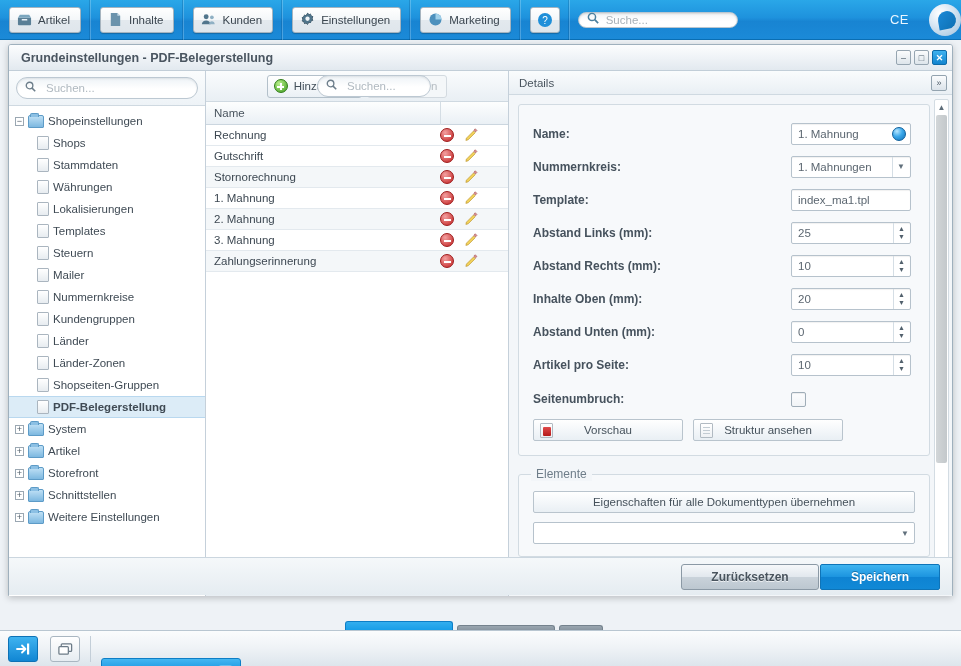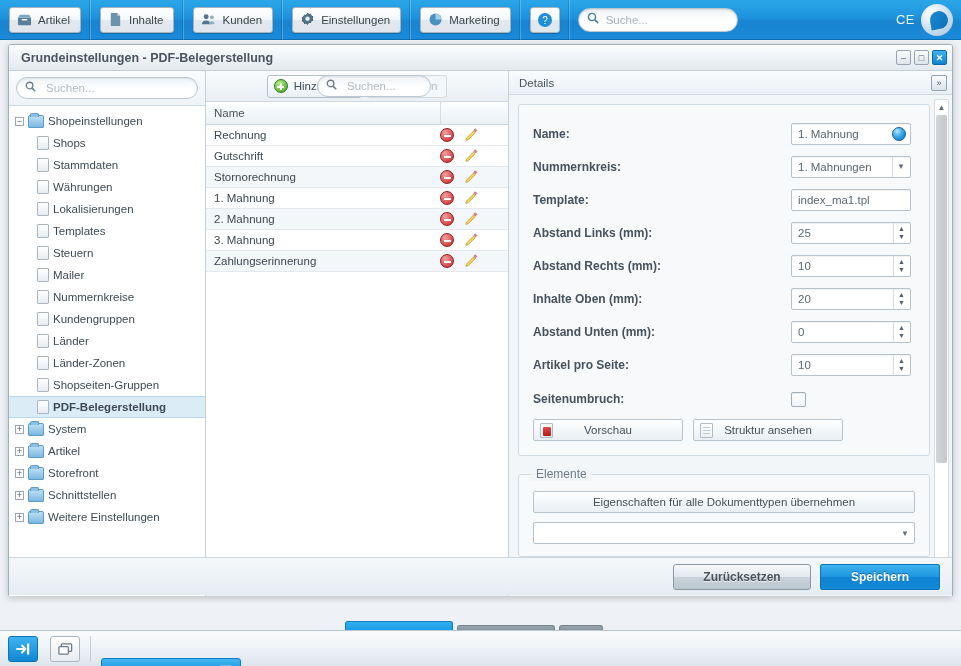--- a/index.html
+++ b/index.html
@@ -31,34 +31,34 @@
     height: 26px; padding: 0 10px 0 7px;
     border: 1px solid #a6b4bf; border-radius: 3px;
     background: linear-gradient(to bottom, #ffffff 0%, #f4f7f9 48%, #e3e9ee 52%, #dfe6ec 100%);
     color: #3b4650; font-size: 11.5px; white-space: nowrap;
     box-shadow: 0 1px 1px rgba(0,0,0,0.22), inset 0 1px 0 #fff;
     cursor: pointer;
   }
   .tb-btn.square { padding: 0; width: 30px; justify-content: center; }
   .tb-icon { width: 15px; height: 15px; display: block; }
   #tb-search {
-    width: 160px; height: 24px; margin: 0 8px;
+    width: 160px; height: 16px; margin: 0 8px;
     border: 1px solid #b9c6d0; border-radius: 12px;
     background: linear-gradient(to bottom, #f0f4f7 0%, #ffffff 60%);
     display: flex; align-items: center; padding: 0 8px; gap: 5px;
     box-shadow: inset 0 1px 2px rgba(0,0,0,0.13);
   }
   #tb-search input {
     border: 0; outline: 0; background: transparent; width: 124px;
     font-family: inherit; font-size: 11.5px; color: #6d7880;
   }
   #tb-search input::placeholder { color: #a8b1b8; }
   #tb-right {
-    margin-left: auto; display: flex; align-items: center; gap: 6px;
-    padding-right: 8px; height: 40px;
+    margin-left: auto; display: flex; align-items: center; gap: 20px;
+    height: 40px;
   }
   #tb-user { color: #eaf6ff; font-size: 13px; letter-spacing: .5px; }
   #tb-logo {
     width: 32px; height: 32px; border-radius: 50%;
     background: radial-gradient(circle at 34% 30%, #ffffff 0%, #dbe9f5 38%, #bcd4e8 70%, #9dc0de 100%);
     position: relative; overflow: hidden;
   }
   #tb-logo::after {
     content: ""; position: absolute; left: 9px; top: 7px;
     width: 18px; height: 18px; border-radius: 50% 50% 50% 0;
@@ -323,21 +323,21 @@
     background: linear-gradient(to right, #d2d6d8, #c3c8cb);
     border-radius: 2px; cursor: pointer;
   }
 
   
   #win-footer {
     position: absolute; left: 0; right: 0; bottom: 0; height: 38px;
     background: linear-gradient(to bottom, #f5f8fa, #e5ecf1);
     border-top: 1px solid #cbd6df;
     display: flex; align-items: center; justify-content: flex-end;
-    gap: 9px; padding-right: 12px;
+    gap: 1px; padding-right: 12px;
   }
   .btn-grey {
     min-width: 138px; height: 26px; border: 1px solid #8b99a5; border-radius: 3px;
     background: linear-gradient(to bottom, #f6f8fa 0%, #e2e8ee 48%, #c9d2da 52%, #bcc7d0 100%);
     color: #49545e; font-size: 12px; font-weight: 600;
     display: flex; align-items: center; justify-content: center; cursor: pointer;
     text-shadow: 0 1px 0 rgba(255,255,255,.7);
   }
   .btn-blue {
     min-width: 120px; height: 26px; border: 1px solid #0e74b8; border-radius: 2px;

